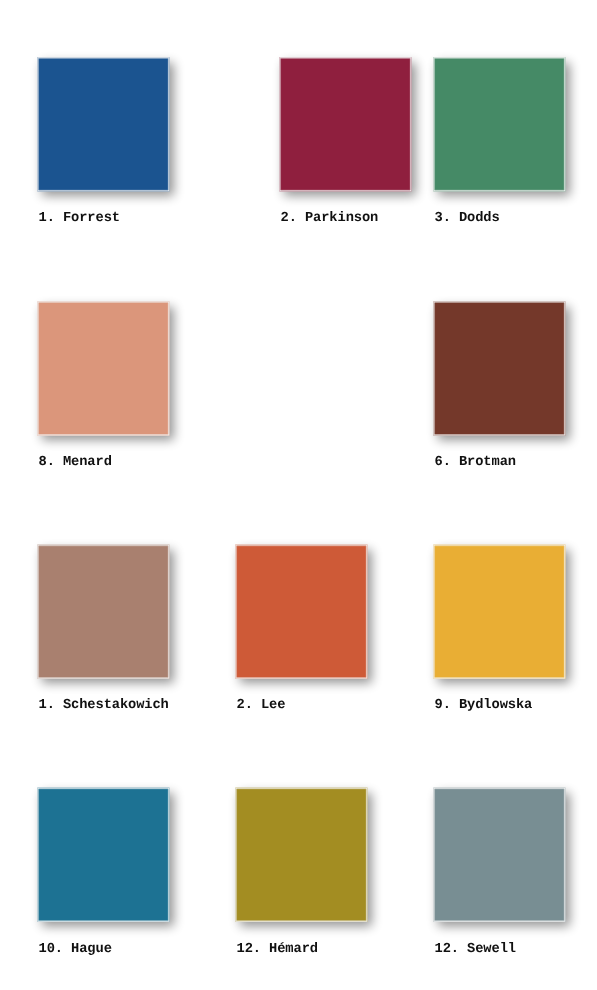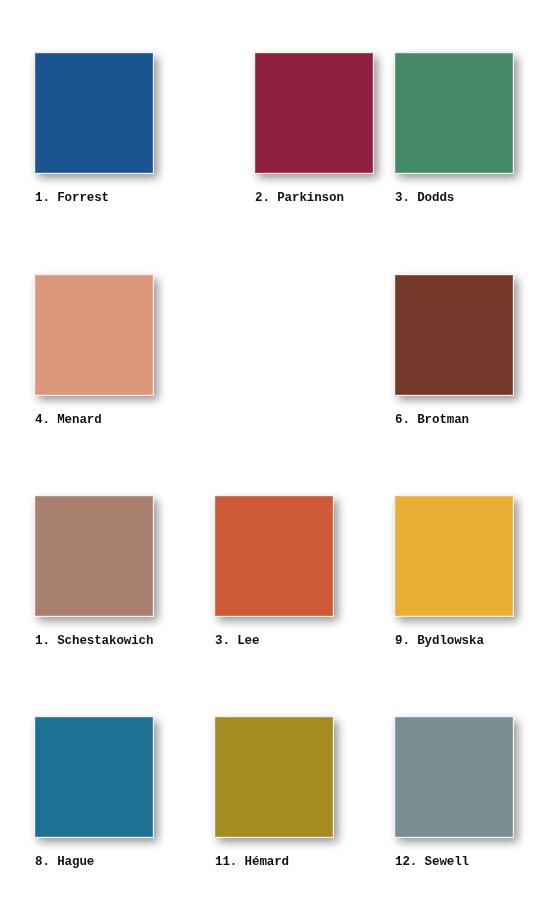--- a/index.html
+++ b/index.html
@@ -104,21 +104,21 @@
       <div class="swatch-chip" style="background-color: rgb(69, 138, 102);"></div>
     </div>
     <div class="swatch-label">3. Dodds</div>
   </div>
 
   <div class="swatch-cell" style="left:34px; top:258px;">
     <div class="swatch-chip-wrap">
       <div class="swatch-shadow"></div>
       <div class="swatch-chip" style="background-color: rgb(219, 150, 123);"></div>
     </div>
-    <div class="swatch-label">4. Menard</div>
+    <div class="swatch-label">8. Menard</div>
   </div>
 
 
   <div class="swatch-cell" style="left:394px; top:258px;">
     <div class="swatch-chip-wrap">
       <div class="swatch-shadow"></div>
       <div class="swatch-chip" style="background-color: rgb(116, 56, 42);"></div>
     </div>
     <div class="swatch-label">6. Brotman</div>
   </div>
@@ -129,45 +129,45 @@
       <div class="swatch-chip" style="background-color: rgb(169, 128, 111);"></div>
     </div>
     <div class="swatch-label">1. Schestakowich</div>
   </div>
 
   <div class="swatch-cell" style="left:214px; top:479px;">
     <div class="swatch-chip-wrap">
       <div class="swatch-shadow"></div>
       <div class="swatch-chip" style="background-color: rgb(206, 90, 55);"></div>
     </div>
-    <div class="swatch-label">3. Lee</div>
+    <div class="swatch-label">2. Lee</div>
   </div>
 
   <div class="swatch-cell" style="left:394px; top:479px;">
     <div class="swatch-chip-wrap">
       <div class="swatch-shadow"></div>
       <div class="swatch-chip" style="background-color: rgb(233, 174, 52);"></div>
     </div>
     <div class="swatch-label">9. Bydlowska</div>
   </div>
 
   <div class="swatch-cell" style="left:34px; top:700px;">
     <div class="swatch-chip-wrap">
       <div class="swatch-shadow"></div>
       <div class="swatch-chip" style="background-color: rgb(29, 114, 147);"></div>
     </div>
-    <div class="swatch-label">8. Hague</div>
+    <div class="swatch-label">10. Hague</div>
   </div>
 
   <div class="swatch-cell" style="left:214px; top:700px;">
     <div class="swatch-chip-wrap">
       <div class="swatch-shadow"></div>
       <div class="swatch-chip" style="background-color: rgb(163, 141, 34);"></div>
     </div>
-    <div class="swatch-label">11. Hémard</div>
+    <div class="swatch-label">12. Hémard</div>
   </div>
 
   <div class="swatch-cell" style="left:394px; top:700px;">
     <div class="swatch-chip-wrap">
       <div class="swatch-shadow"></div>
       <div class="swatch-chip" style="background-color: rgb(120, 142, 147);"></div>
     </div>
     <div class="swatch-label">12. Sewell</div>
   </div>
 

